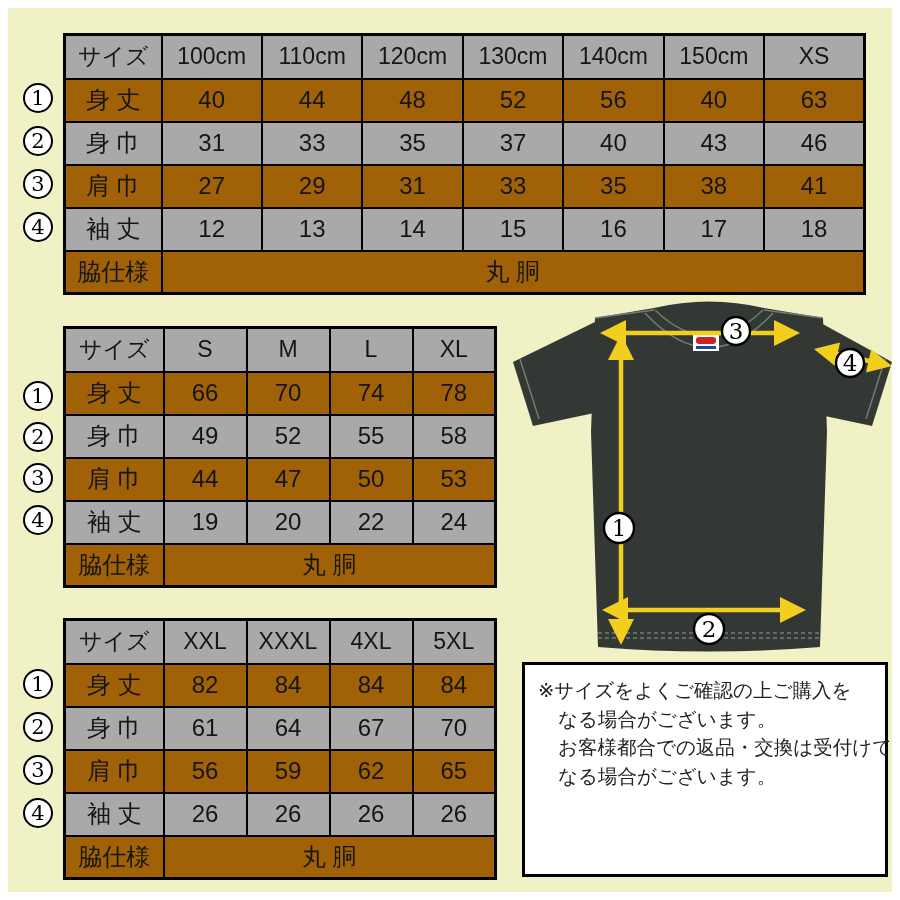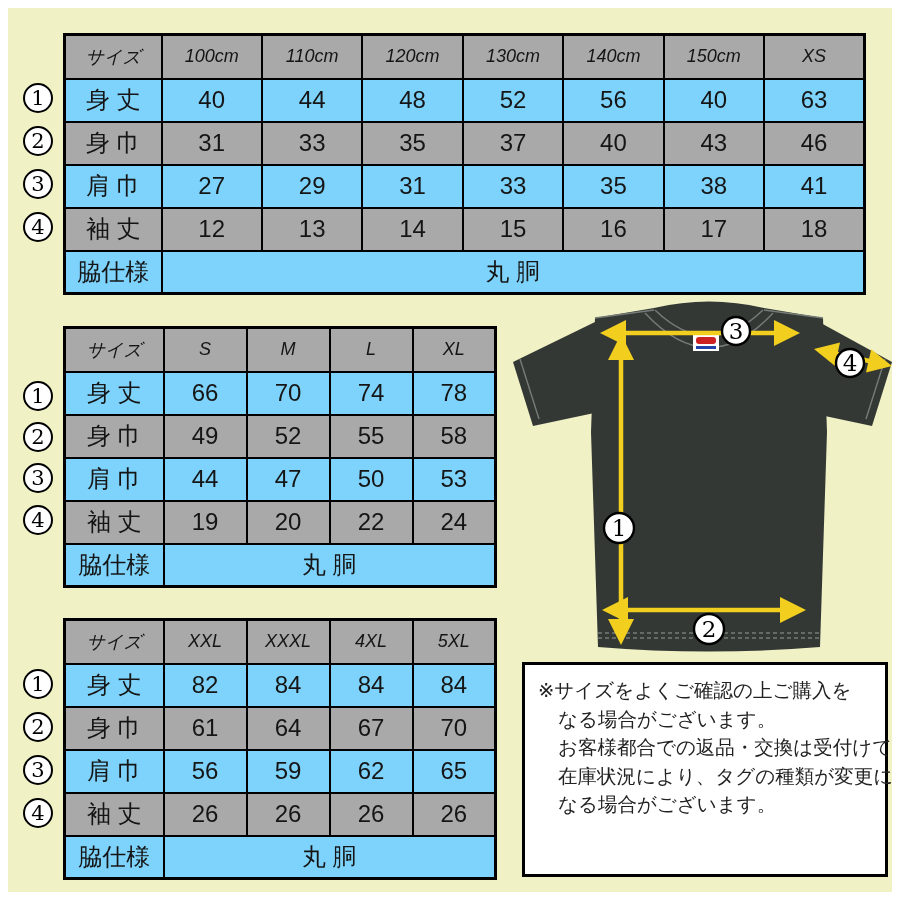--- a/index.html
+++ b/index.html
@@ -2,23 +2,23 @@
 <html><head>
 <meta charset="utf-8">
 <style>
   html,body{margin:0;padding:0;}
   body{font-family:"Liberation Sans","DejaVu Sans",sans-serif;}
   #page{position:relative;width:900px;height:900px;background:#ffffff;overflow:hidden;}
   #panel{position:absolute;left:8px;top:8px;width:884px;height:884px;background:#f0f1c5;}
 
   table.size-table{position:absolute;border-collapse:collapse;table-layout:fixed;background:#ffffff;border:3px solid #000;}
   table.size-table th, table.size-table td{border:2px solid #000;padding:0;text-align:center;vertical-align:middle;font-weight:normal;color:#151515;font-size:24px;}
-  table.size-table th{font-size:18px;font-style:italic;}
+  table.size-table th{font-size:23px;}
   tr.gray th, tr.gray td{background:#a9a9a9;}
-  tr.white td{background:#7dd3fc;}
+  tr.white td{background:#a16207;}
   #table-kids{left:63px;top:33px;width:803px;}
   #table-adult{left:63px;top:326px;width:434px;}
   #table-plus{left:63px;top:618px;width:434px;}
   #table-kids tr, #table-adult tr, #table-plus tr{height:43px;}
   #table-kids tr.hdr, #table-adult tr.hdr, #table-plus tr.hdr{height:44px;}
 
   .circle-marker{position:absolute;width:30px;height:30px;box-sizing:border-box;border:2px solid #000;border-radius:50%;background:#fff;font-family:"DejaVu Serif","Liberation Serif",serif;font-size:21px;line-height:26px;text-align:center;color:#000;}
 
   #note-box{position:absolute;left:522px;top:662px;width:366px;height:215px;box-sizing:border-box;background:#ffffff;border:3px solid #000;padding:11px 8px 1px 13px;}
   .note-line{font-size:19.5px;line-height:28.5px;color:#222;white-space:nowrap;}
@@ -266,16 +266,15 @@
     <circle class="svg-circle" cx="114" cy="228" r="15"></circle>
     <text class="svg-num" x="114" y="236">1</text>
     <circle class="svg-circle" cx="204" cy="329" r="15"></circle>
     <text class="svg-num" x="204" y="337">2</text>
   </svg>
 
   <div id="note-box">
     <div class="note-line">※サイズをよくご確認の上ご購入を</div>
     <div class="note-line cont">なる場合がございます。</div>
     <div class="note-line cont">お客様都合での返品・交換は受付けて</div>
-    <div class="note-line cont">在庫状況により、タグの種類が変更に</div>
     <div class="note-line cont">なる場合がございます。</div>
   </div>
 </div>
 
 </body></html>

